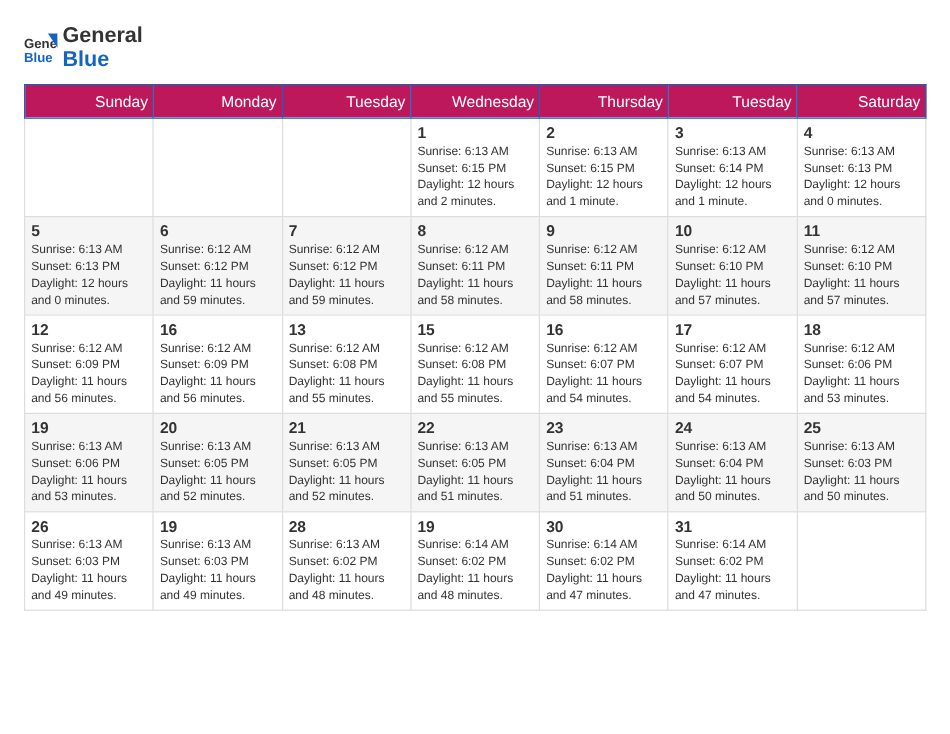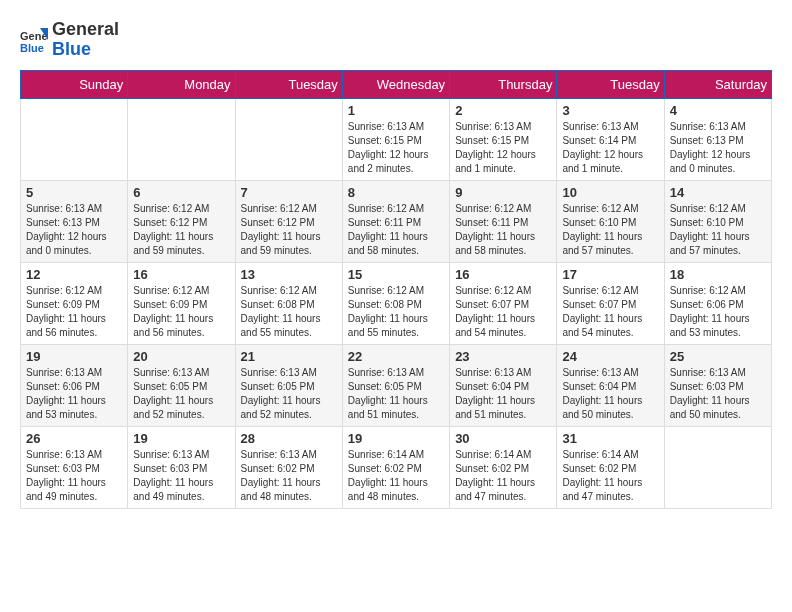--- a/index.html
+++ b/index.html
@@ -186,21 +186,21 @@
 and 58 minutes.</div>
         </td>
         <td>
           <span class="day-num">10</span>
           <div class="day-info" style="white-space: pre-line;">Sunrise: 6:12 AM
 Sunset: 6:10 PM
 Daylight: 11 hours
 and 57 minutes.</div>
         </td>
         <td>
-          <span class="day-num">14</span>
+          <span class="day-num">11</span>
           <div class="day-info" style="white-space: pre-line;">Sunrise: 6:12 AM
 Sunset: 6:10 PM
 Daylight: 11 hours
 and 57 minutes.</div>
         </td>
       </tr>
       <tr>
         <td>
           <span class="day-num">12</span>
           <div class="day-info" style="white-space: pre-line;">Sunrise: 6:12 AM

